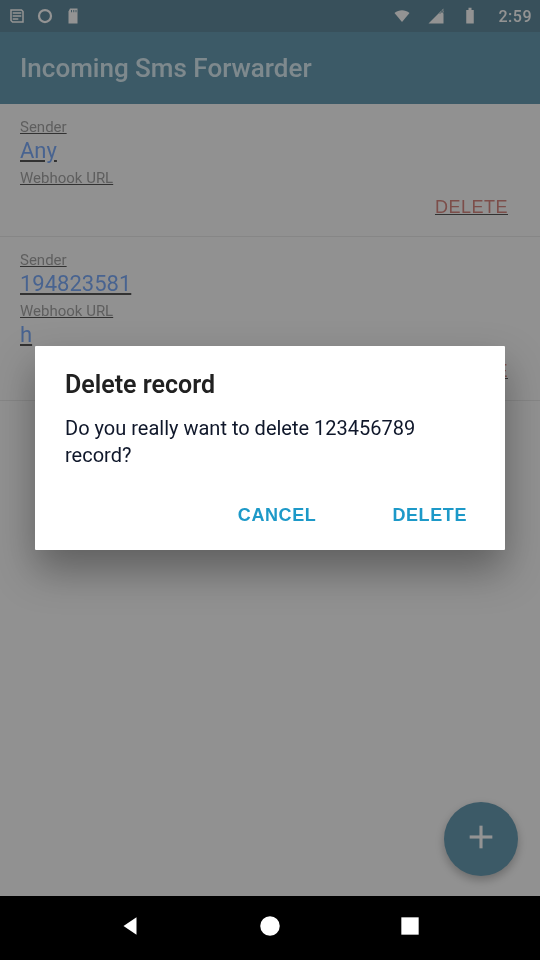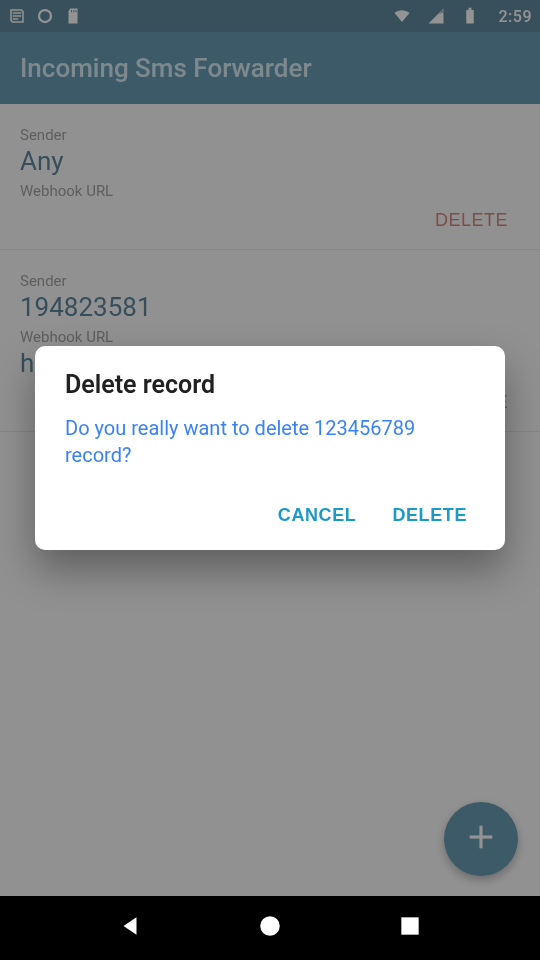--- a/index.html
+++ b/index.html
@@ -13,42 +13,42 @@
   .status-icon { width: 18px; height: 18px; display: inline-flex; align-items: center; justify-content: center; }
   .status-icon svg { width: 18px; height: 18px; fill: #fff; }
   .status-time { font-weight: 500; margin-left: 4px; letter-spacing: 0.5px; }
 
   
   .app-bar { height: 72px; background: #1b6a8d; display: flex; align-items: center; padding: 0 20px; color: #c9e4ef; font-size: 26px; font-weight: 500; }
 
   
   .content { background: #fafafa; height: calc(100% - 32px - 72px - 64px); overflow-y: auto; }
 
-  .card { background: #fafafa; padding: 22px 20px 10px 20px; border-bottom: 1.5px solid #dcdcdc; }
+  .card { background: #fafafa; padding: 14px 20px 10px 20px; border-bottom: 1.5px solid #dcdcdc; text-decoration: underline; }
   .card .label { color: #757575; font-size: 15px; margin-bottom: 2px; }
-  .card .value { color: #0c4a6e; font-size: 26px; margin-bottom: 6px; }
+  .card .value { color: #3b82f6; font-size: 22px; margin-bottom: 6px; }
   .card .actions { display: flex; justify-content: flex-end; }
   .card .delete-btn { color: #c24a3f; font-size: 18px; font-weight: 500; letter-spacing: 0.5px; padding: 8px 12px; background: none; border: none; cursor: pointer; }
 
   
   .fab { position: absolute; right: 22px; bottom: 84px; width: 74px; height: 74px; border-radius: 50%; background: #1b6a8d; box-shadow: 0 4px 10px rgba(0,0,0,0.4); display: flex; align-items: center; justify-content: center; cursor: pointer; }
   .fab svg { width: 34px; height: 34px; stroke: #fff; stroke-width: 2.2; }
 
   
   .nav-bar { position: absolute; bottom: 0; left: 0; right: 0; height: 64px; background: #000; display: flex; align-items: center; justify-content: space-around; padding: 0 60px; }
   .nav-btn { width: 30px; height: 30px; display: flex; align-items: center; justify-content: center; cursor: pointer; }
   .nav-btn svg { fill: #fff; width: 26px; height: 26px; }
 
   
   .scrim { position: absolute; inset: 0; top:0; bottom:64px; background: rgba(80,80,80,0.62); display: flex; align-items: center; justify-content: center; }
-  .dialog { width: 470px; background: #fff; border-radius: 10px; box-shadow: 0 20px 40px rgba(0,0,0,0.35); padding: 24px 30px 14px 30px; }
+  .dialog { width: 470px; background: #fff; border-radius: 1px; box-shadow: 0 20px 40px rgba(0,0,0,0.35); padding: 24px 30px 14px 30px; }
   .dialog-title { font-size: 25px; font-weight: 600; color: #212121; margin-bottom: 16px; }
-  .dialog-msg { font-size: 20px; color: #3b82f6; line-height: 1.35; margin-bottom: 26px; }
+  .dialog-msg { font-size: 20px; color: #0f172a; line-height: 1.35; margin-bottom: 26px; }
   .dialog-actions { display: flex; justify-content: flex-end; gap: 28px; padding-right: 4px; }
-  .dialog-btn { background: none; border: none; color: #1d99c8; font-size: 18px; font-weight: 600; letter-spacing: 0.6px; padding: 10px 4px; cursor: pointer; }
+  .dialog-btn { background: none; border: none; color: #1d99c8; font-size: 18px; font-weight: 600; letter-spacing: 0.6px; padding: 10px 4px; cursor: pointer; margin-left: 40px; }
 
   .dim-under-scrim { filter: brightness(1); } 
 </style>
 </head>
 <body>
 
 <div class="status-bar">
   <div class="status-left">
     <span class="status-icon">
       <svg viewBox="0 0 24 24">

